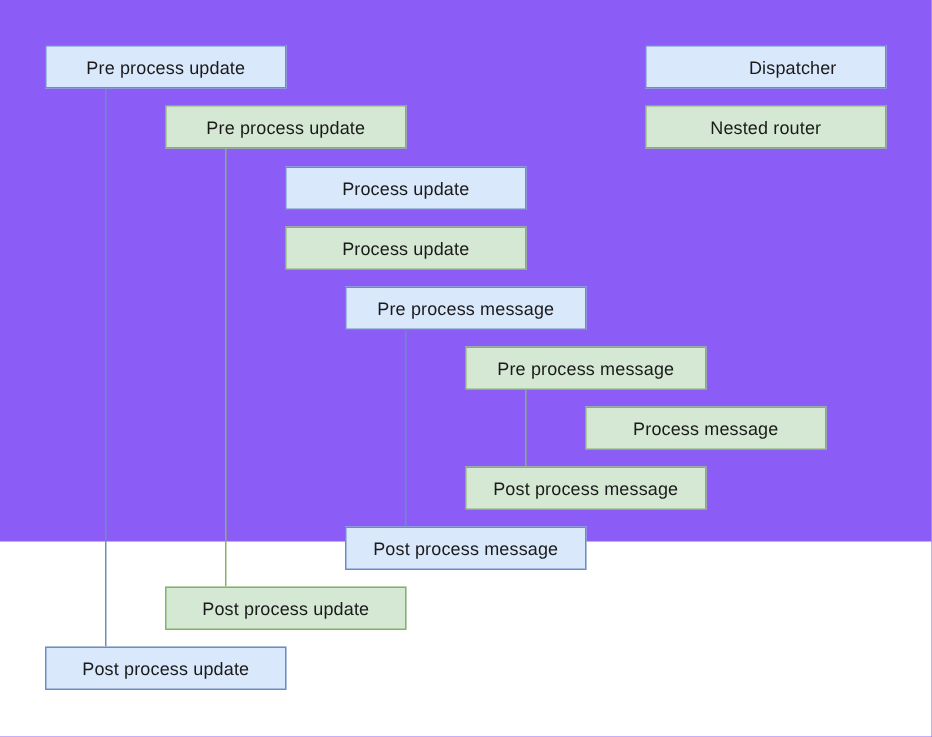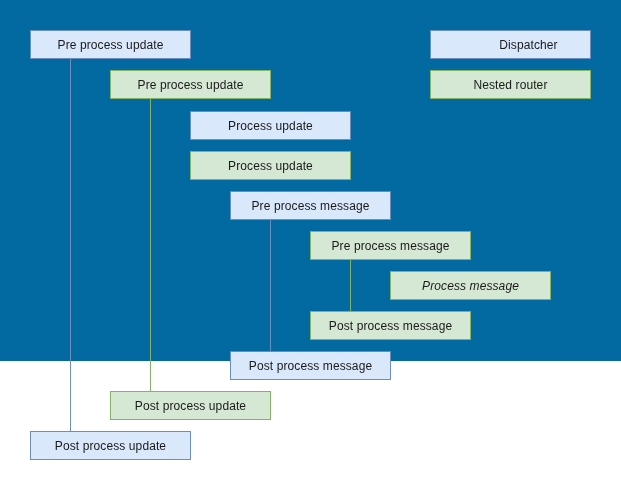--- a/index.html
+++ b/index.html
@@ -11,21 +11,21 @@
     width: 621px;
     height: 491px;
     background: #ffffff;
     font-family: "Liberation Sans", sans-serif;
     overflow: hidden;
   }
   #canvas {
     position: relative;
     width: 621px;
     height: 361px;
-    background: #0369a1;
+    background: #8b5cf6;
   }
   .node {
     position: absolute;
     box-sizing: border-box;
     width: 161px;
     height: 29px;
     display: flex;
     align-items: center;
     justify-content: center;
     font-size: 12px;
@@ -74,21 +74,21 @@
       </div>
       <div class="node nested" style="left: 190px; top: 151px;">
         <span>Process update</span>
       </div>
       <div class="node dispatcher" style="left: 230px; top: 191px;">
         <span>Pre process message</span>
       </div>
       <div class="node nested" style="left: 310px; top: 231px;">
         <span>Pre process message</span>
       </div>
-      <div class="node nested" style="left: 390px; top: 271px; font-style: italic;">
+      <div class="node nested" style="left: 390px; top: 271px;">
         <span>Process message</span>
       </div>
       <div class="node nested" style="left: 310px; top: 311px;">
         <span>Post process message</span>
       </div>
       <div class="node dispatcher" style="left: 230px; top: 351px;">
         <span>Post process message</span>
       </div>
       <div class="node nested" style="left: 110px; top: 391px;">
         <span>Post process update</span>

